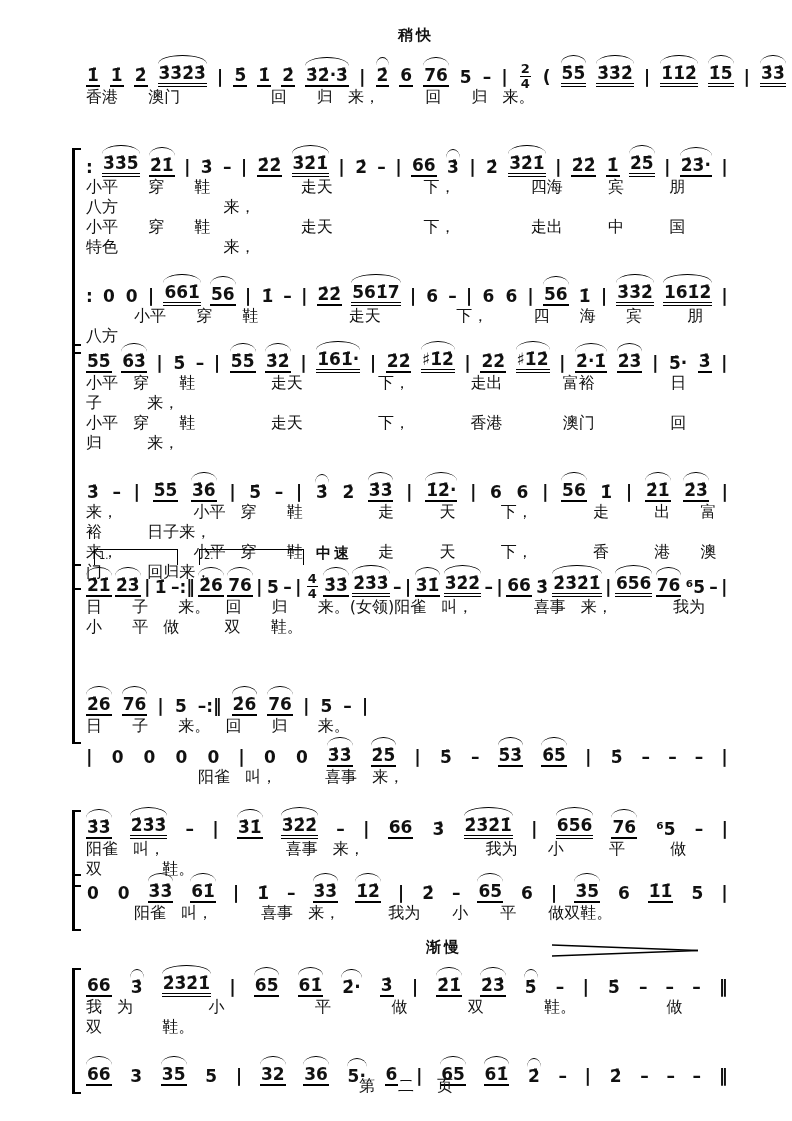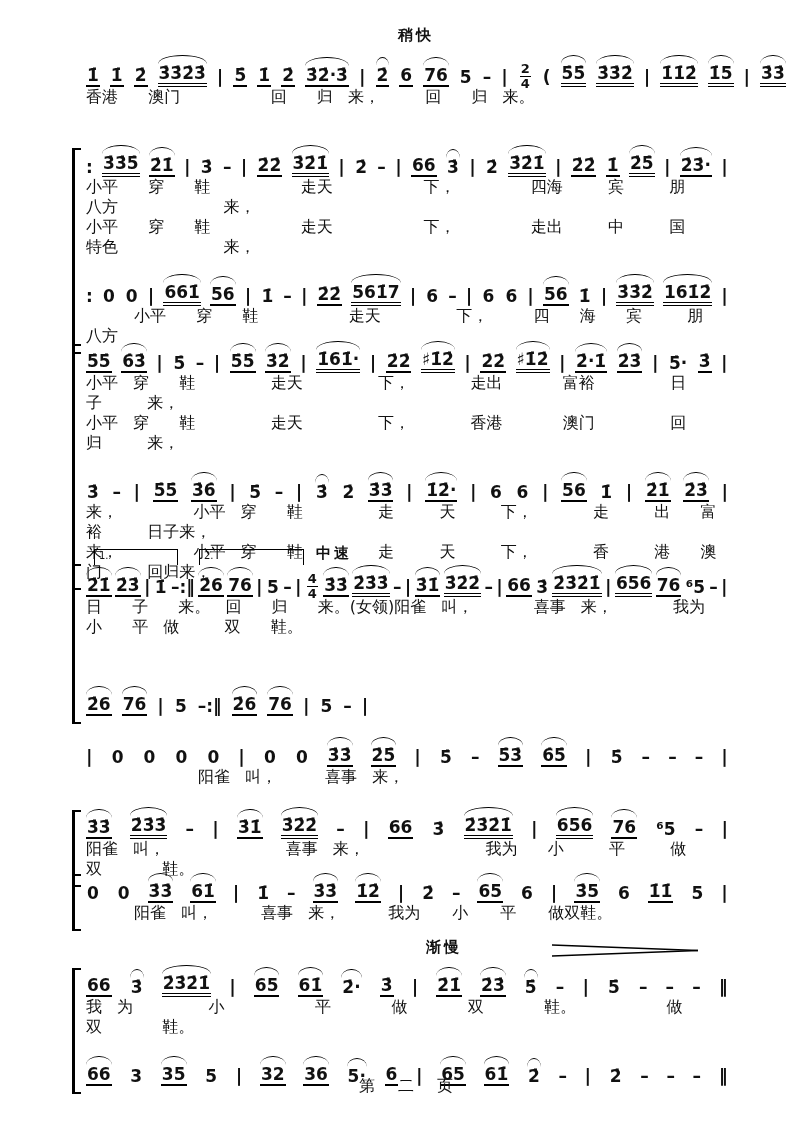--- a/index.html
+++ b/index.html
@@ -249,20 +249,21 @@
             <span class="pl bar">|</span>
             <span class="n u0">5</span>
             <span class="pl">–:‖</span>
             <span class="n u1 slur">2̇6</span>
             <span class="n u1 slur">76</span>
             <span class="pl bar">|</span>
             <span class="n u0">5</span>
             <span class="pl">–</span>
             <span class="pl bar">|</span>
           </div>
+          <div class="lyrics">日  子  来。 回  归  来。</div>
         </div>
       </div>
       <div class="system">
         <div class="voice">
           <div class="notes spread">
             <span class="pl bar">|</span>
             <span class="n u0">0</span>
             <span class="n u0">0</span>
             <span class="n u0">0</span>
             <span class="n u0">0</span>

